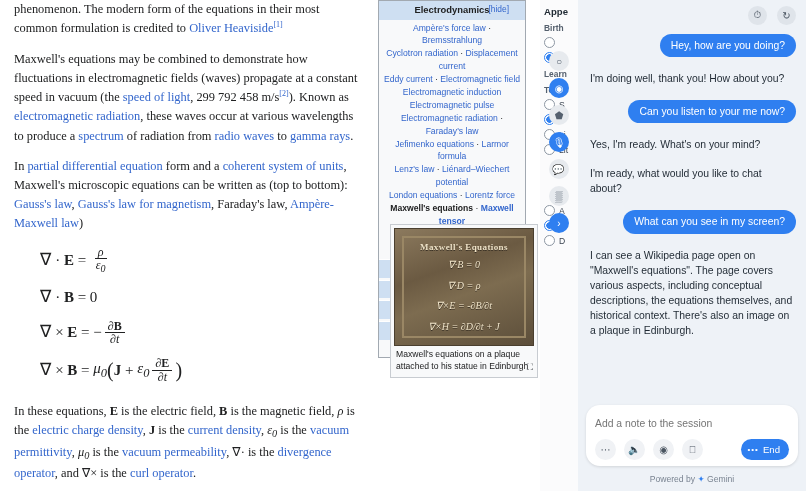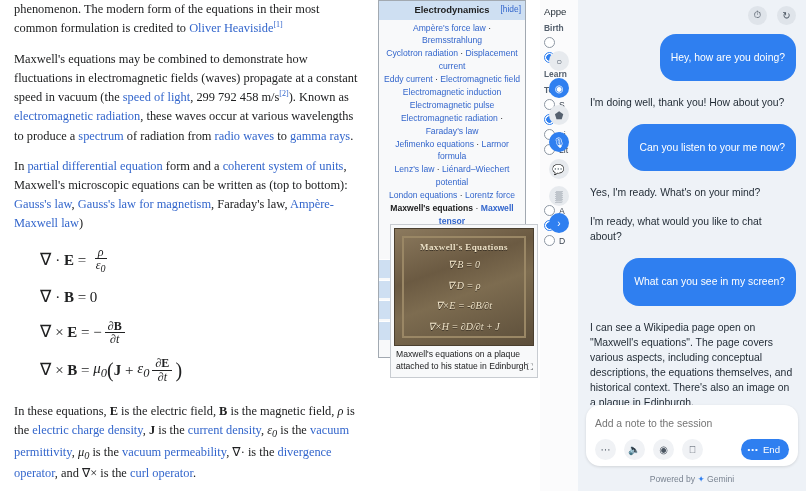--- a/index.html
+++ b/index.html
@@ -37,21 +37,21 @@
   .embox {
     position: absolute; left: 378px; top: 0; width: 148px;
     border: 1px solid #a2a9b1; background: #f8f9fa;
     font-family: "Liberation Sans", sans-serif; font-size: 8.6px;
     color: #202122; text-align: center;
   }
   .embox-title {
     background: #cedff2; font-weight: bold; font-size: 9.4px;
     padding: 2px 0; position: relative; color: #202122;
   }
-  .embox-hide { position: absolute; right: 4px; top: 2px; color: #3366cc; font-weight: normal; font-size: 8.4px; }
+  .embox-hide { position: absolute; right: 16px; top: 2px; color: #3366cc; font-weight: normal; font-size: 8.4px; }
   .embox-body { padding: 2px 3px 3px 3px; line-height: 1.5; }
   .embox-body .lk { color: #3366cc; }
   .embox-sub { font-weight: bold; }
   .embox-bar {
     background: #cedff2; font-weight: bold; font-size: 9px;
     padding: 2px 0; margin-top: 2px; position: relative; border-top: 1px solid #fff;
   }
   .embox-bar .sh { position: absolute; right: 4px; top: 2px; color: #3366cc; font-weight: normal; font-size: 8.4px; }
   .embox-foot { font-size: 8px; color: #3366cc; padding: 2px 4px 2px 0; text-align: right; }
 
@@ -93,21 +93,21 @@
   .chip {
     width: 19px; height: 19px; border-radius: 50%; background: #dfe4ea;
     display: flex; align-items: center; justify-content: center;
     font-size: 10px; color: #4a5561; cursor: pointer;
   }
   .chat-body { flex: 1; overflow: hidden; padding: 4px 10px 0 10px; }
   .msg { margin-bottom: 14px; font-size: 10.4px; line-height: 1.45; max-width: 100%; }
   .msg.user { display: flex; justify-content: flex-end; }
   .msg.user .bubble {
     background: #2f7ff0; color: #fff; border-radius: 16px;
-    padding: 16px 11px; max-width: 86%;
+    padding: 4px 11px; max-width: 86%;
   }
   .msg.bot .bubble { color: #1f2933; padding: 0 2px; }
 
   
   .composer {
     margin: 0 8px 8px 8px; background: #fff; border-radius: 14px;
     box-shadow: 0 1px 3px rgba(0,0,0,.12); padding: 8px 9px 6px 9px;
   }
   .composer-input {
     border: none; outline: none; width: 100%; font-size: 10.4px;
@@ -143,21 +143,21 @@
     font-size: 10px; color: #55606e; cursor: pointer;
   }
   .strip-ico.on { background: #2f7ff0; color: #fff; }
 
   
   .settings {
     position: absolute; left: 540px; top: 0; width: 70px; height: 491px;
     background: #fbfbfc; font-family: "Liberation Sans", sans-serif;
     font-size: 8.6px; color: #3c4551; overflow: hidden; padding: 6px 4px;
   }
-  .set-title { font-size: 9.6px; font-weight: normal; color: #1f2933; margin-bottom: 6px; }
+  .set-title { font-size: 9.6px; font-weight: bold; color: #1f2933; margin-bottom: 6px; }
   .set-lbl { font-size: 8.4px; color: #55606e; margin: 6px 0 3px 0; font-weight: bold; }
   .set-opt { display: flex; align-items: center; gap: 4px; margin: 4px 0; }
   .radio {
     width: 11px; height: 11px; border-radius: 50%; border: 1.4px solid #8d97a3;
     flex: 0 0 auto; background: #fff;
   }
   .radio.sel { border-color: #2f7ff0; background: radial-gradient(#2f7ff0 0 3px, #fff 3.5px 100%); }
 </style>
 </head>
 <body>

